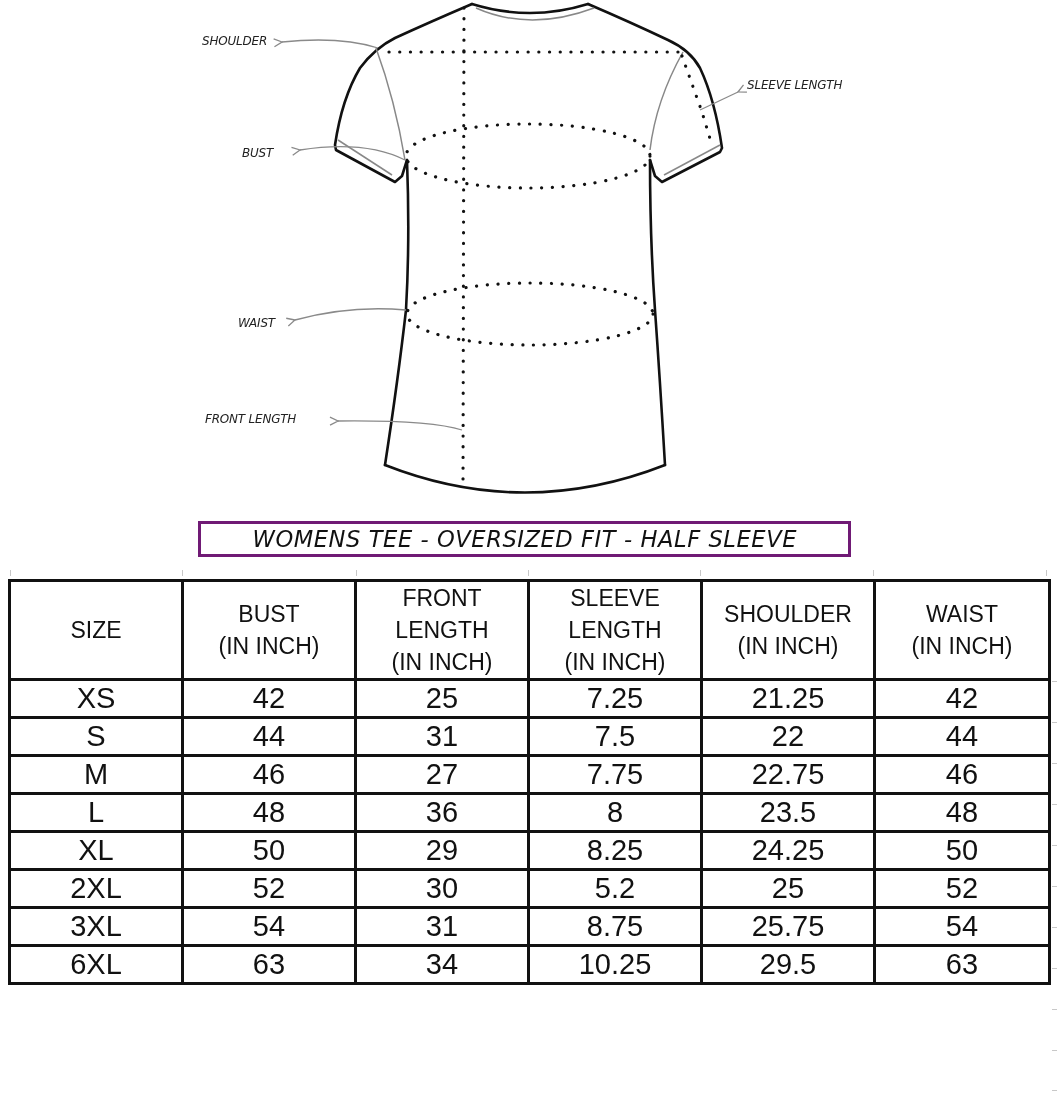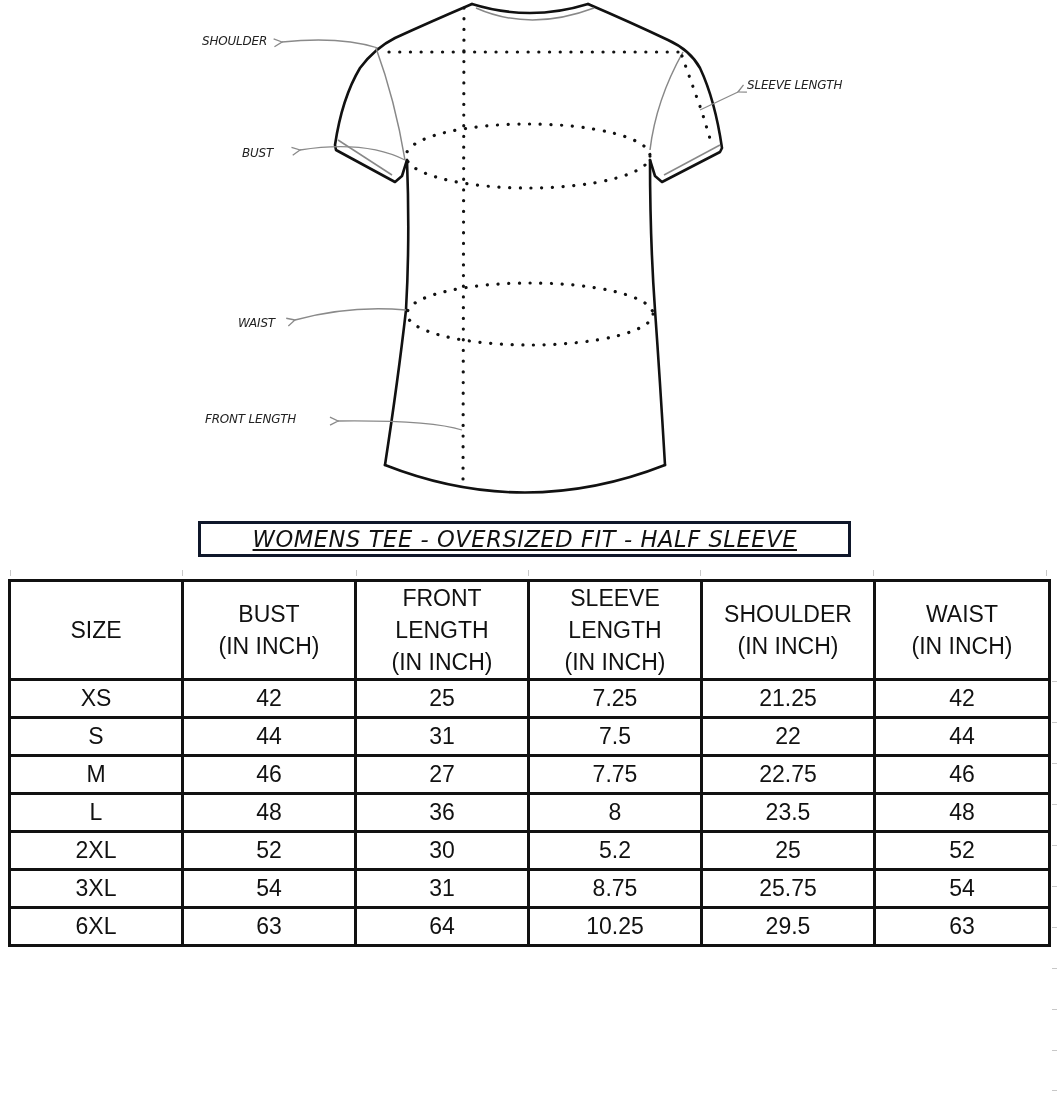--- a/index.html
+++ b/index.html
@@ -32,26 +32,25 @@
       white-space: nowrap;
       transform: scaleX(0.92);
       transform-origin: left center;
     }
     #title-box {
       position: absolute;
       left: 198px;
       top: 521px;
       width: 647px;
       height: 30px;
-      border: 3px solid #0f172a;
+      border: 3px solid #701a75;
       box-sizing: content-box;
       display: flex;
       align-items: center;
       justify-content: center;
-      text-decoration: underline;
     }
     #title-text {
       font-family: "DejaVu Sans", sans-serif;
       font-style: italic;
       font-size: 23px;
       letter-spacing: 0.6px;
       color: #111;
       transform: scaleX(0.98);
       white-space: nowrap;
     }
@@ -76,21 +75,21 @@
       color: #111;
     }
     #size-table th {
       height: 96px;
       font-size: 23px;
       line-height: 32px;
       vertical-align: middle;
     }
     #size-table td {
       height: 35px;
-      font-size: 23px;
+      font-size: 29px;
       line-height: 35px;
     }
     .hdr-line { display: block; }
   </style>
 </head>
 <body>
 
 <div id="diagram">
   <svg width="1059" height="510" viewBox="0 0 1059 510" style="position:absolute;left:0;top:0;">
     <defs>
@@ -244,37 +243,45 @@
     </tr>
     <tr>
       <td>L</td>
       <td>48</td>
       <td>36</td>
       <td>8</td>
       <td>23.5</td>
       <td>48</td>
     </tr>
     <tr>
+      <td>XL</td>
+      <td>50</td>
+      <td>29</td>
+      <td>8.25</td>
+      <td>24.25</td>
+      <td>50</td>
+    </tr>
+    <tr>
       <td>2XL</td>
       <td>52</td>
       <td>30</td>
       <td>5.2</td>
       <td>25</td>
       <td>52</td>
     </tr>
     <tr>
       <td>3XL</td>
       <td>54</td>
       <td>31</td>
       <td>8.75</td>
       <td>25.75</td>
       <td>54</td>
     </tr>
     <tr>
       <td>6XL</td>
       <td>63</td>
-      <td>64</td>
+      <td>34</td>
       <td>10.25</td>
       <td>29.5</td>
       <td>63</td>
     </tr>
   </tbody>
 </table>
 
 </body></html>

